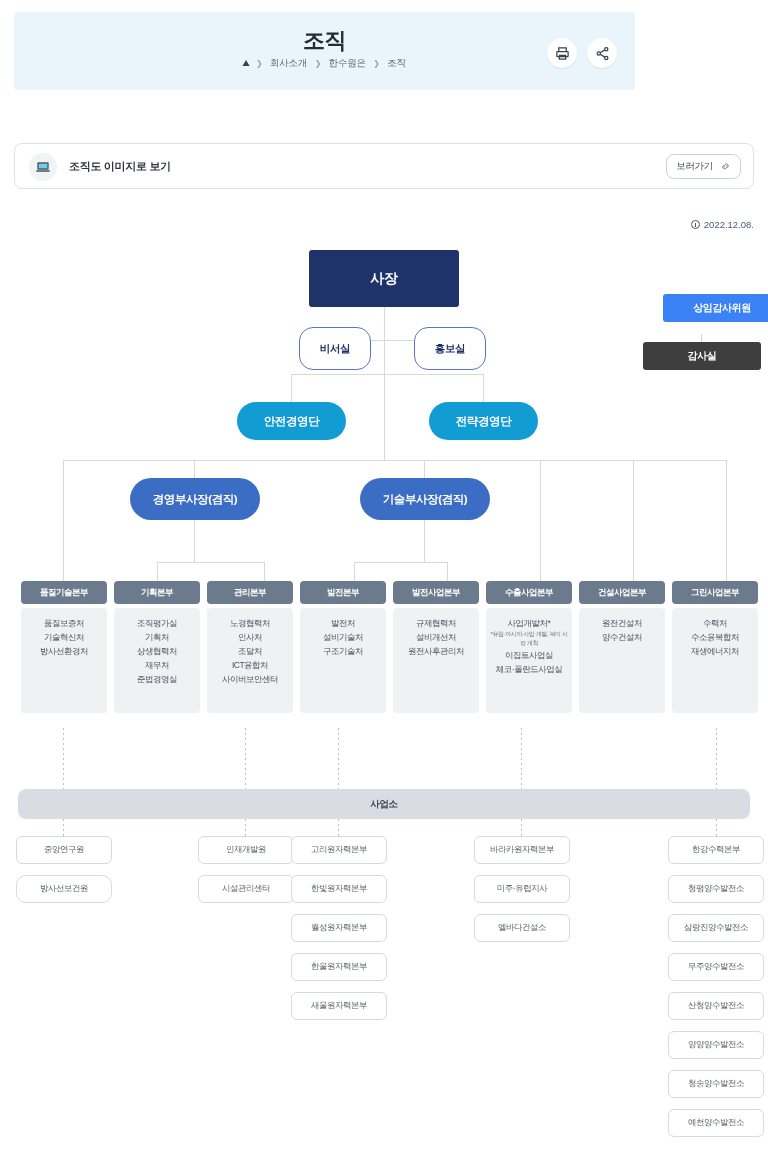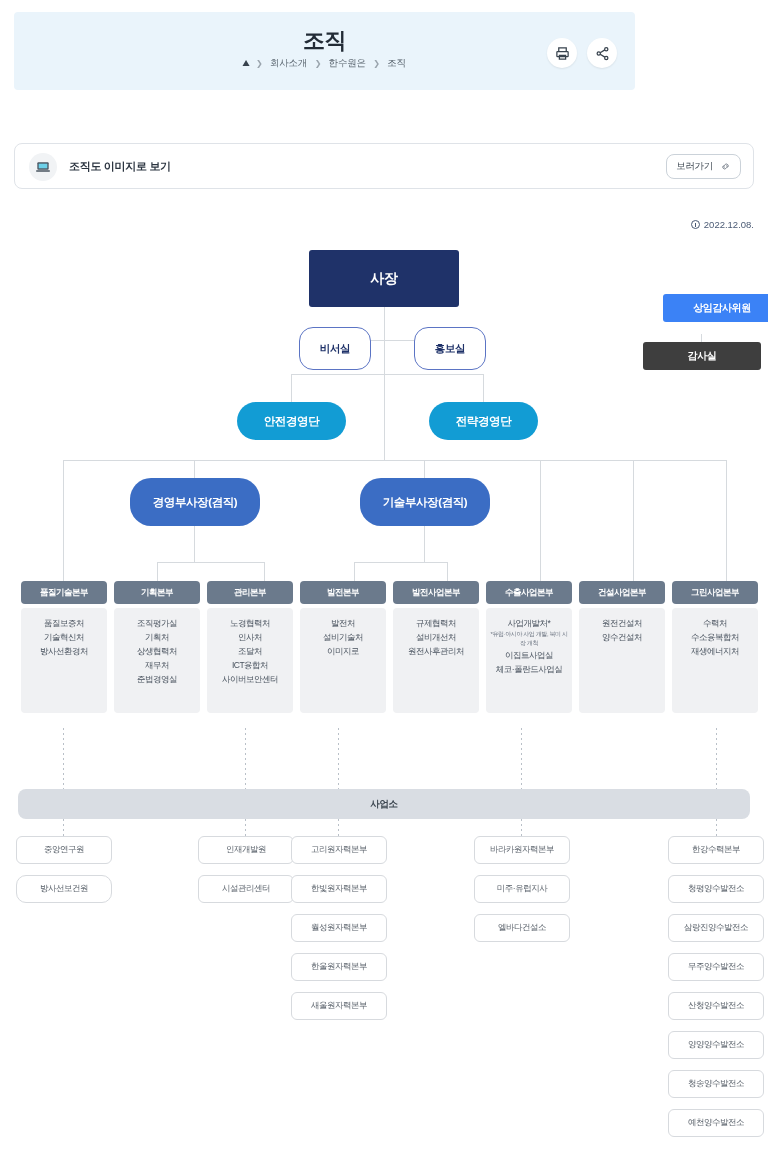--- a/index.html
+++ b/index.html
@@ -154,21 +154,21 @@
   .n-cyan {
     height: 38px;
     background: #129cd4;
     border-radius: 19px;
     color: #fff;
     display: flex; align-items: center; justify-content: center;
     font-size: 11.5px; font-weight: bold;
     letter-spacing: -0.4px;
   }
   .n-blue {
-    height: 48px;
+    height: 42px;
     background: #3b6dc4;
     border-radius: 21px;
     color: #fff;
     display: flex; align-items: center; justify-content: center;
     font-size: 11.5px; font-weight: bold;
     letter-spacing: -0.4px;
   }
   .n-cyan-rect {
     width: 118px; height: 28px;
     background: #3b82f6;
@@ -405,21 +405,21 @@
         <div class="it">ICT융합처</div>
         <div class="it">사이버보안센터</div>
       </div>
     </div>
 
     <div class="dept" style="left:300px; top:581px;">
       <div class="dept-head">발전본부</div>
       <div class="dept-body">
         <div class="it">발전처</div>
         <div class="it">설비기술처</div>
-        <div class="it">이미지로</div>
+        <div class="it">구조기술처</div>
       </div>
     </div>
 
     <div class="dept" style="left:393px; top:581px;">
       <div class="dept-head">발전사업본부</div>
       <div class="dept-body">
         <div class="it">규제협력처</div>
         <div class="it">설비개선처</div>
         <div class="it">원전사후관리처</div>
       </div>

